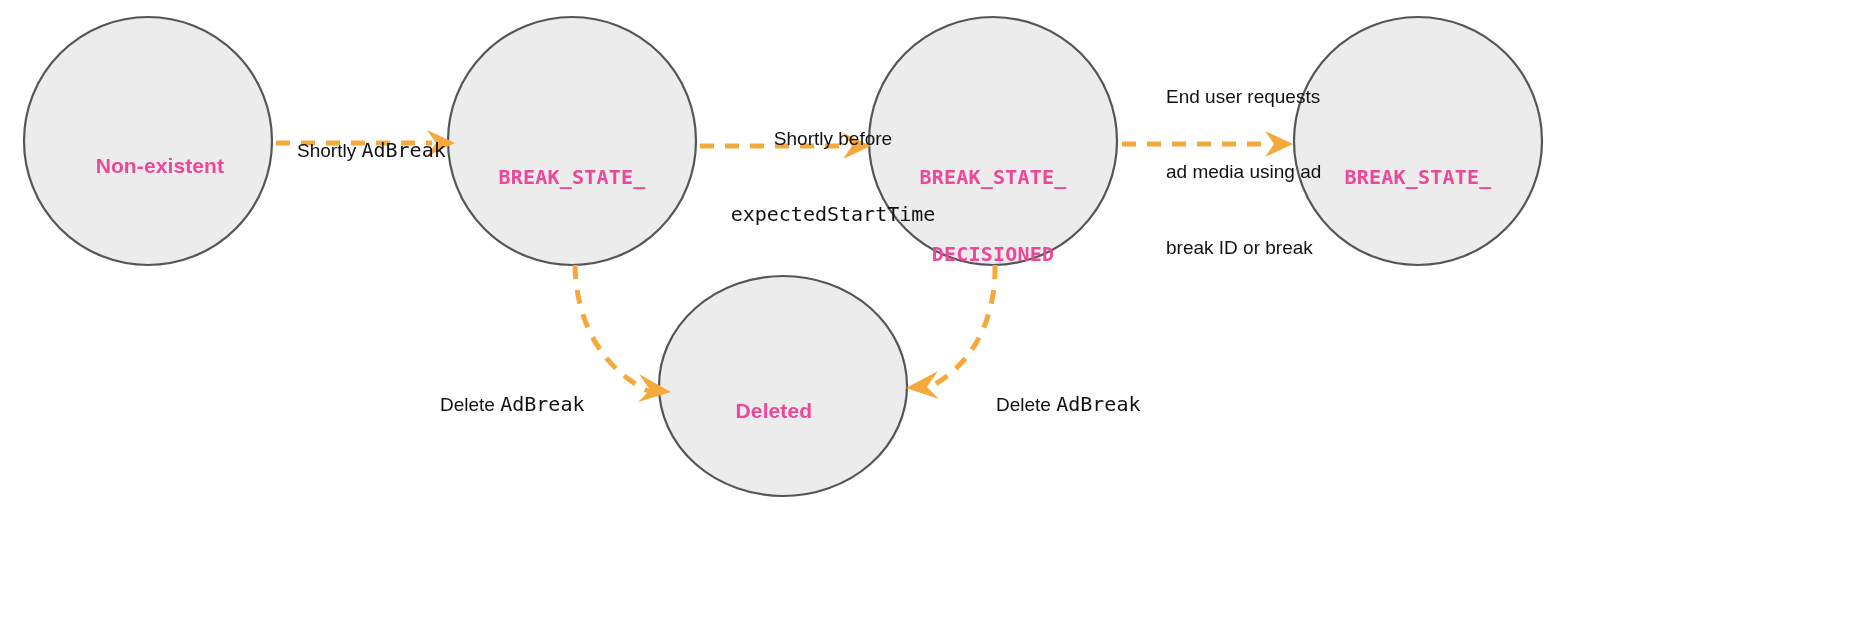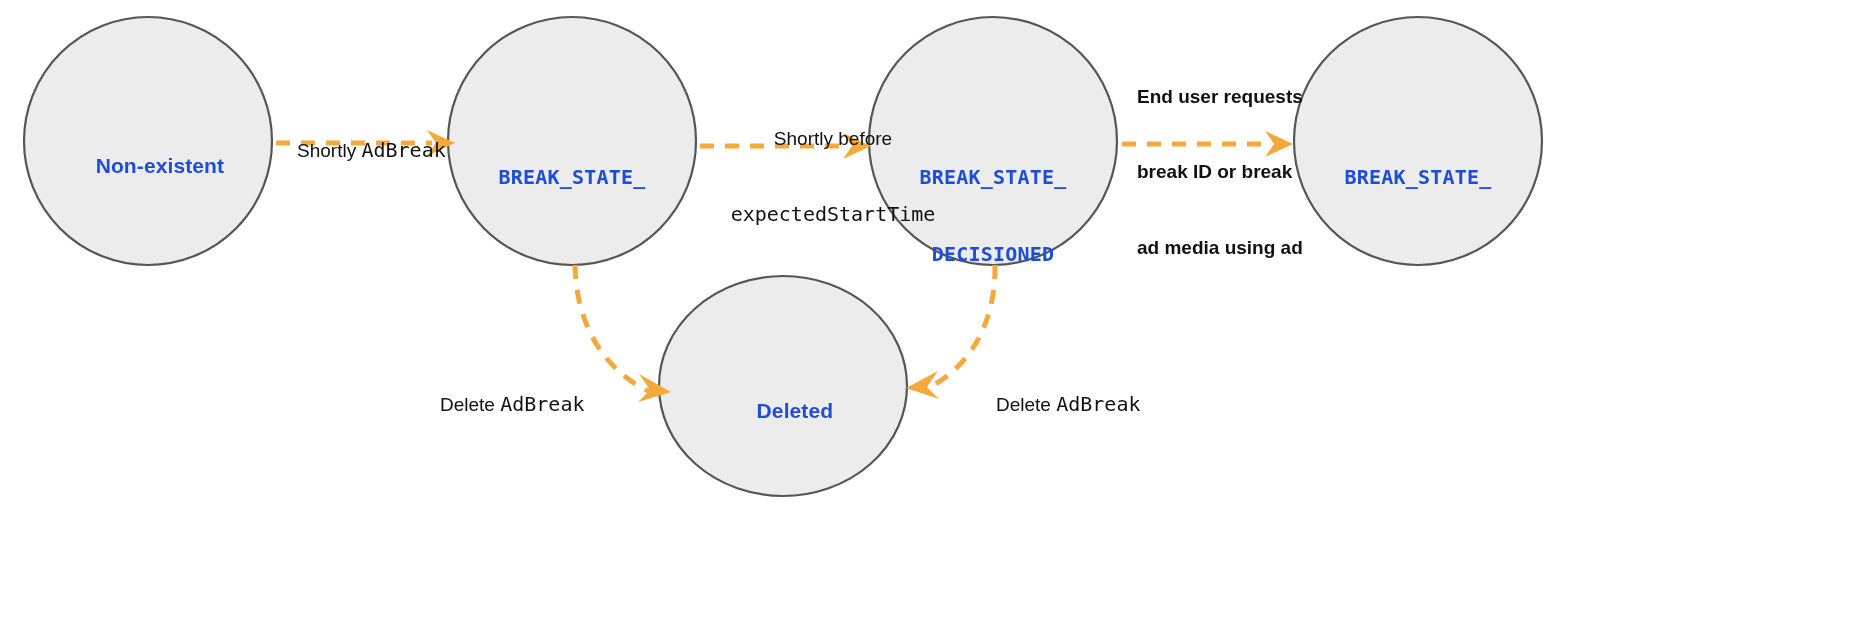--- a/index.html
+++ b/index.html
@@ -28,21 +28,21 @@
   }
   .node-ellipse {
     fill: #ececec;
     stroke: #555555;
     stroke-width: 2.2;
   }
   .node-label {
     position: absolute;
     text-align: center;
     font-weight: bold;
-    color: #1d4ed8;
+    color: #ec4899;
     line-height: 1.28;
     pointer-events: none;
     white-space: pre;
   }
   .node-label.sans {
     font-family: "Liberation Sans", sans-serif;
     font-size: 21px;
     letter-spacing: 0.1px;
   }
   .node-label.mono {
@@ -134,37 +134,37 @@
 
   <div class="node-label mono" style="left:883px; top:114px; width:220px;">
     <div>BREAK_STATE_</div>
     <div>DECISIONED</div>
   </div>
 
   <div class="node-label mono" style="left:1308px; top:114px; width:220px;">
     <div>BREAK_STATE_</div>
   </div>
 
-  <div class="node-label sans" style="left:683px; top:371px; width:200px;">
+  <div class="node-label sans" style="left:662px; top:371px; width:200px;">
     <span>Deleted</span>
   </div>
 
   <div class="edge-label" style="left:297px; top:86px; width:220px;">
     <span class="ln"><span class="sans">Shortly </span><span class="mono">AdBreak</span></span>
   </div>
 
   <div class="edge-label" style="left:708px; top:75px; width:250px;text-align:center;">
     <span class="ln sans">Shortly before</span>
     <span class="ln mono">expectedStartTime</span>
   </div>
 
-  <div class="edge-label sans" style="left:1137px; top:33px; width:210px;font-weight:bold;">
+  <div class="edge-label sans" style="left:1166px; top:33px; width:210px;">
     <span class="ln sans">End user requests</span>
+    <span class="ln sans">ad media using ad</span>
     <span class="ln sans">break ID or break</span>
-    <span class="ln sans">ad media using ad</span>
   </div>
 
   <div class="edge-label" style="left:440px; top:340px; width:220px;">
     <span class="ln"><span class="sans">Delete </span><span class="mono">AdBreak</span></span>
   </div>
 
   <div class="edge-label" style="left:996px; top:340px; width:220px;">
     <span class="ln"><span class="sans">Delete </span><span class="mono">AdBreak</span></span>
   </div>
 

